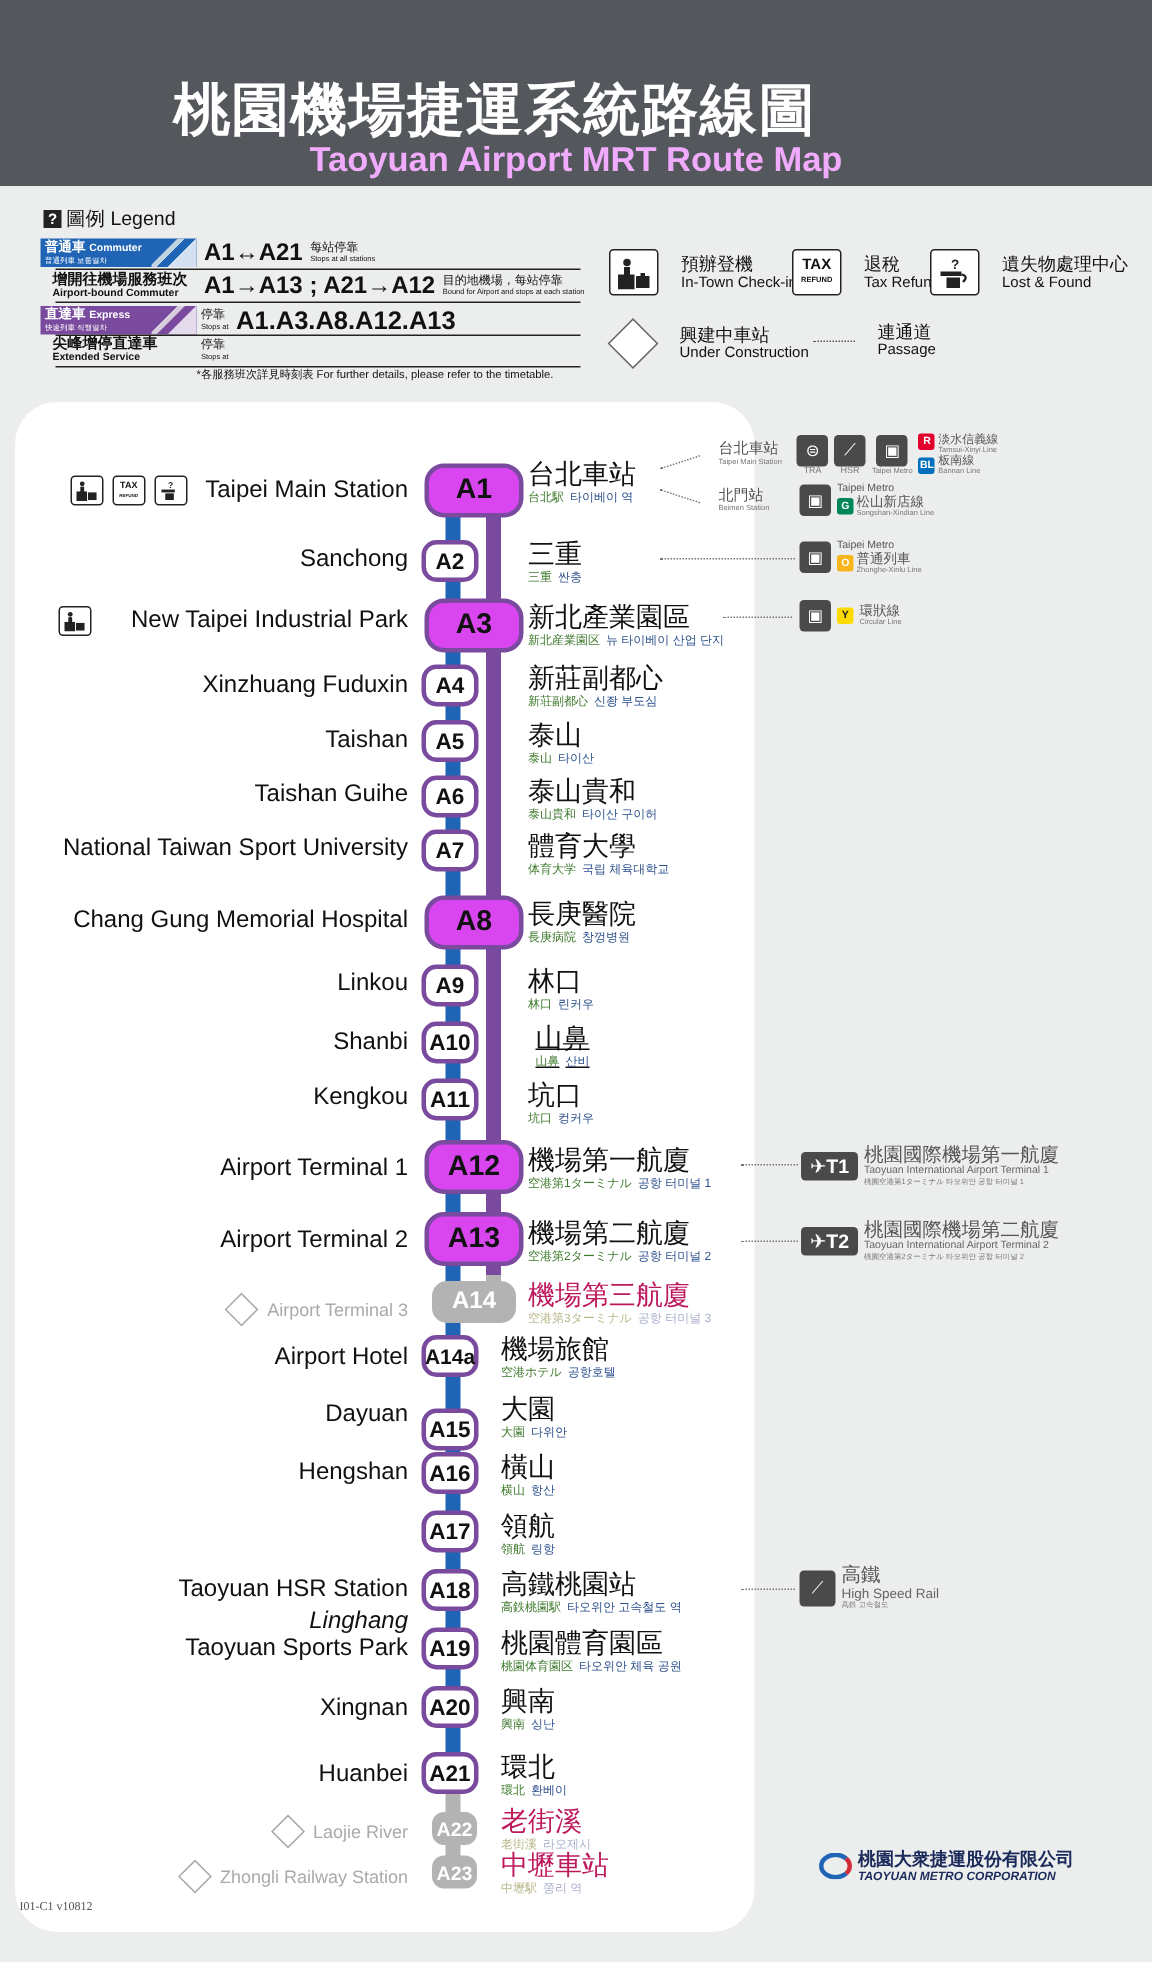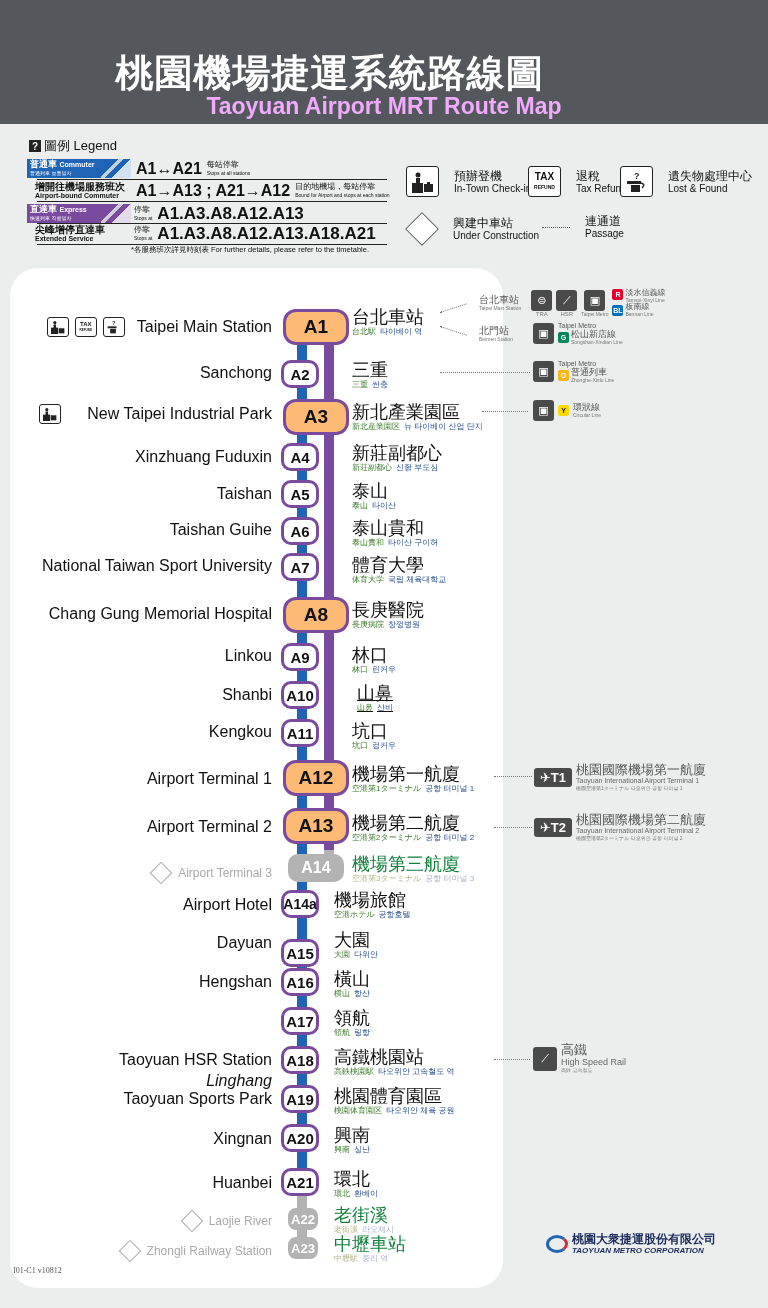--- a/index.html
+++ b/index.html
@@ -43,33 +43,33 @@
   .dots { border-top: 1.5px dotted #555; width: 28px; }
 
   .panel { position: absolute; left: 10px; top: 268px; width: 493px; height: 1020px; background: #fff; border-radius: 28px; }
 
   .line-blue { position: absolute; left: 297px; width: 10px; background: #1f64b5; }
   .line-purple { position: absolute; left: 324px; width: 10px; background: #7a4a9e; }
   .line-grey { position: absolute; width: 10px; background: #b3b3b3; }
 
   .badge { position: absolute; border: 3px solid #7a4a9e; border-radius: 10px; background: #fff; font-weight: bold; display: flex; align-items: center; justify-content: center; color: #111; }
   .badge.small { width: 38px; height: 28px; left: 281px; font-size: 15px; }
-  .badge.express { width: 66px; height: 36px; left: 283px; background: #fdba74; font-size: 19px; border-radius: 13px; }
+  .badge.express { width: 66px; height: 36px; left: 283px; background: #d946ef; font-size: 19px; border-radius: 13px; }
   .badge.grey { border-color: #b3b3b3; background: #b3b3b3; color: #fff; }
   .badge.grey.small2 { width: 30px; height: 22px; left: 288px; font-size: 13px; border-radius: 8px; }
   .badge.grey.exp { width: 56px; height: 28px; left: 288px; font-size: 16px; }
 
   .en { position: absolute; right: 496px; font-size: 16px; white-space: nowrap; display: flex; align-items: center; gap: 6px; }
   .en.dim { color: #aaa; font-size: 12px; }
   .zh { position: absolute; white-space: nowrap; }
   .zh .m { font-size: 18px; line-height: 20px; font-family: "DejaVu Sans", sans-serif; }
   .zh .s { font-size: 8px; line-height: 10px; }
   .zh .s .jp { color: #3e7a2d; }
   .zh .s .kr { color: #2b4f8c; margin-left: 4px; }
-  .zh.dim .m { color: #15803d; }
+  .zh.dim .m { color: #be185d; }
   .zh.dim .s .jp { color: #b8b78a; }
   .zh.dim .s .kr { color: #aab0cc; }
 
   .conn { position: absolute; border-top: 1.5px dotted #777; }
   .xfer { position: absolute; display: flex; align-items: center; gap: 4px; color: #555; }
   .dk { width: 21px; height: 21px; background: #4a4a4a; border-radius: 3px; color: #fff; display: inline-flex; align-items: center; justify-content: center; font-size: 11px; }
   .linechip { width: 11px; height: 11px; font-size: 7px; font-weight: bold; color: #fff; display: inline-flex; align-items: center; justify-content: center; border-radius: 2px; }
   .xt .a { font-size: 10px; line-height: 10px; color: #555; }
   .xt .b { font-size: 5px; line-height: 6px; color: #777; }
   .terminal-chip { width: 38px; height: 19px; background: #4a4a4a; border-radius: 3px; color: #fff; font-weight: bold; font-size: 13px; display: flex; align-items: center; justify-content: center; }
@@ -124,21 +124,20 @@
   <span class="big xl">A1.A3.A8.A12.A13</span>
 </div>
 <div class="lg-line" style="top:223px;"></div>
 
 <div class="lg-row" style="top:223px;">
   <div class="lg-sub">
       <div class="s1">尖峰增停直達車</div>
       <div class="s2">Extended Service</div>
     </div>
   <span class="stopsat"><span>停靠</span><small>Stops at</small></span>
-  <span class="big xl">A1.A3.A8.A12.A13.A18.A21</span>
 </div>
 <div class="lg-line" style="top:244px;"></div>
 <div class="lg-foot">*各服務班次詳見時刻表 For further details, please refer to the timetable.</div>
 
 <div class="icon-legend" style="left:406px; top:166px;">
   <div class="ibox">
     <svg width="24" height="22" viewBox="0 0 24 22">
         <rect x="1" y="12" width="11" height="10" fill="#222"></rect>
         <circle cx="7" cy="4" r="2.5" fill="#222"></circle>
         <rect x="5" y="7" width="4" height="6" fill="#222"></rect>

